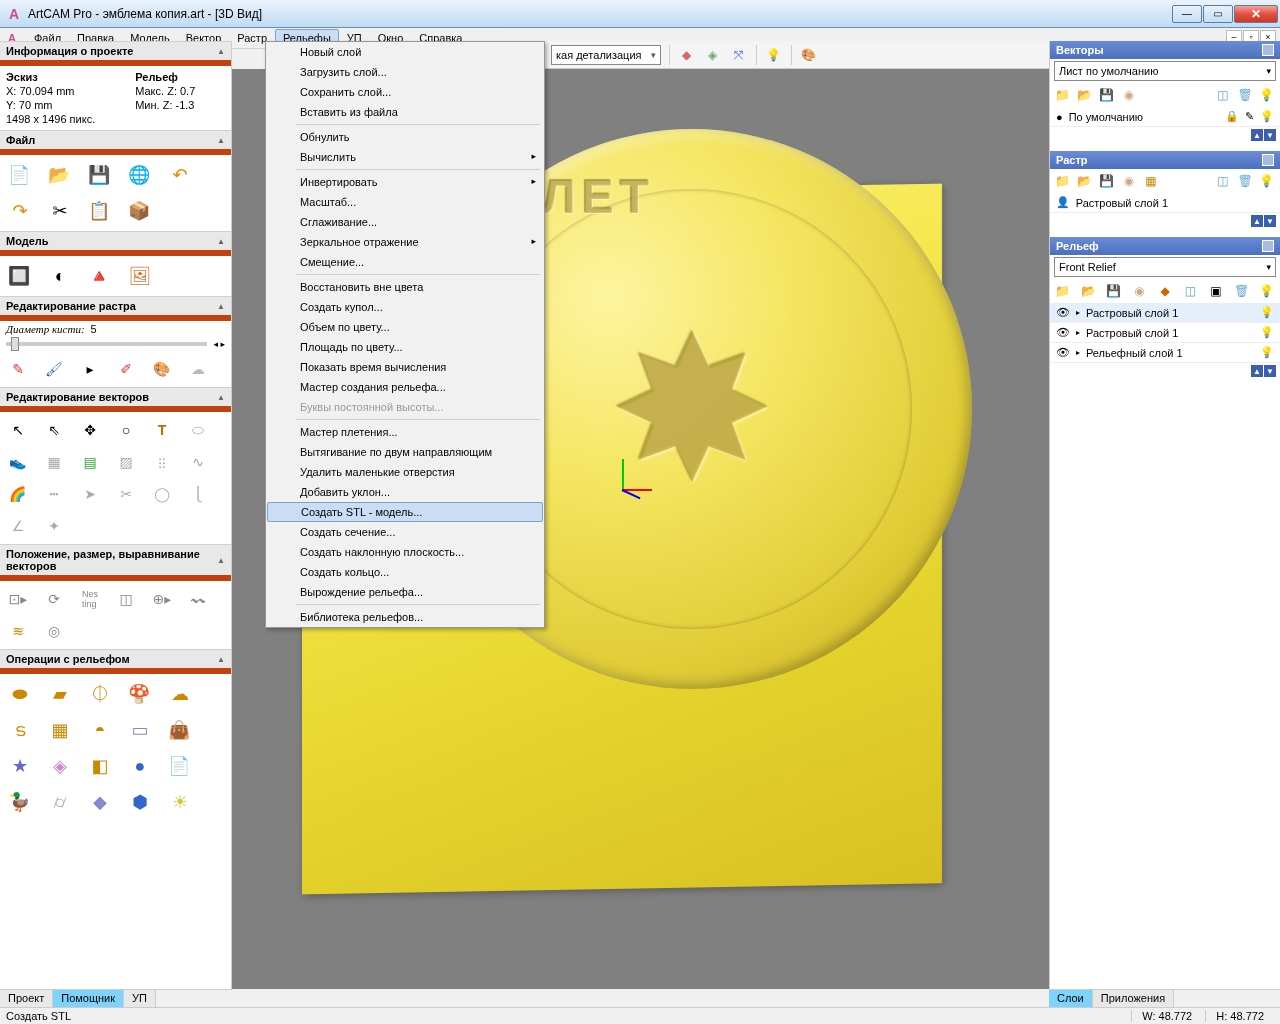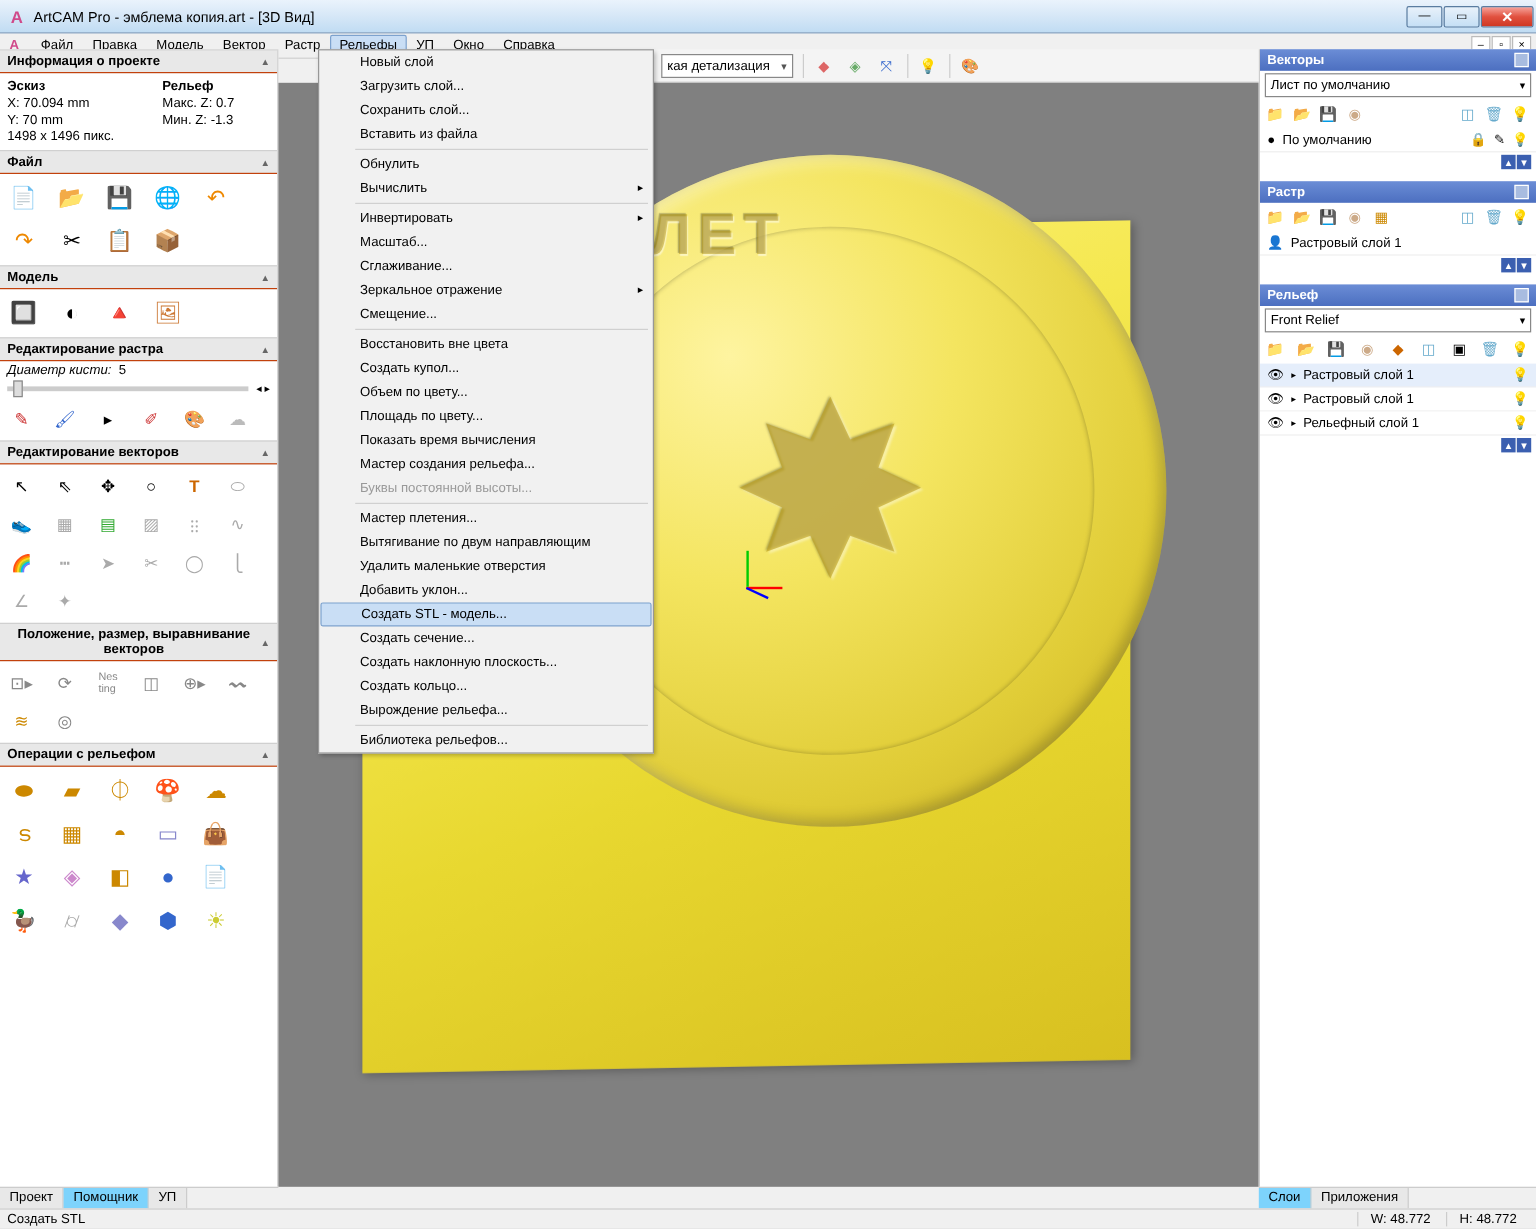--- a/index.html
+++ b/index.html
@@ -39,30 +39,30 @@
 .combo::after { content: "▾"; position: absolute; right: 4px; font-size: 9px; color: #555; }
 .tb-sep { width: 1px; height: 20px; background: #ccc; }
 .mini-icon { width: 18px; height: 18px; display: inline-flex; align-items: center; justify-content: center; font-size: 12px; }
 
 
 .left-panel { position: absolute; top: 41px; left: 0; width: 232px; bottom: 35px; background: #fff; border-right: 1px solid #ccc; overflow: hidden; }
 .right-panel { position: absolute; top: 41px; right: 0; width: 231px; bottom: 35px; background: #fff; border-left: 1px solid #ccc; }
 .center-area { position: absolute; top: 69px; left: 232px; right: 231px; bottom: 35px; background: #808080; overflow: hidden; }
 
 
-.section-header { background: #e8e8e8; padding: 3px 6px; font-weight: bold; display: flex; justify-content: space-between; align-items: center; border-top: 1px solid #d0d0d0; border-bottom: 1px solid #c2410c; text-align: center; }
+.section-header { background: #e8e8e8; padding: 3px 6px; font-weight: bold; display: flex; justify-content: space-between; align-items: center; border-top: 1px solid #d0d0d0; border-bottom: 6px solid #c2410c; }
 .section-header .tri { font-size: 8px; color: #666; }
 .section-body { padding: 4px 6px; }
 .info-row { display: flex; gap: 40px; }
 .info-col { font-size: 11px; line-height: 14px; }
 .icon-grid { display: flex; flex-wrap: wrap; gap: 8px 12px; padding: 6px; }
 .tool-icon { width: 28px; height: 28px; display: flex; align-items: center; justify-content: center; font-size: 18px; border: 1px solid transparent; }
 .tool-icon-sm { width: 24px; height: 24px; font-size: 14px; }
 .slider-row { display: flex; align-items: center; gap: 6px; padding: 2px 6px; }
-.slider-label { font-style: italic; }
+.slider-label { font-style: italic; font-family: Liberation Serif, serif; }
 .slider { flex: 1; height: 4px; background: #ccc; position: relative; }
 .slider-handle { position: absolute; width: 8px; height: 14px; background: #ddd; border: 1px solid #888; top: -5px; left: 5px; }
 
 
 .rp-header { background: linear-gradient(#6b8dd6, #4c6fc0); color: #fff; font-weight: bold; padding: 3px 6px; display: flex; justify-content: space-between; align-items: center; }
 .rp-header .sq { width: 12px; height: 12px; background: #a8bce0; border: 1px solid #fff; }
 .rp-combo { margin: 2px 4px; height: 20px; border: 1px solid #888; background: #fff; display: flex; align-items: center; justify-content: space-between; padding: 0 4px; }
 .rp-combo::after { content: "▾"; font-size: 9px; }
 .rp-toolbar { display: flex; gap: 4px; padding: 3px 4px; justify-content: space-between; }
 .rp-mini { width: 18px; height: 18px; display: flex; align-items: center; justify-content: center; font-size: 12px; }

